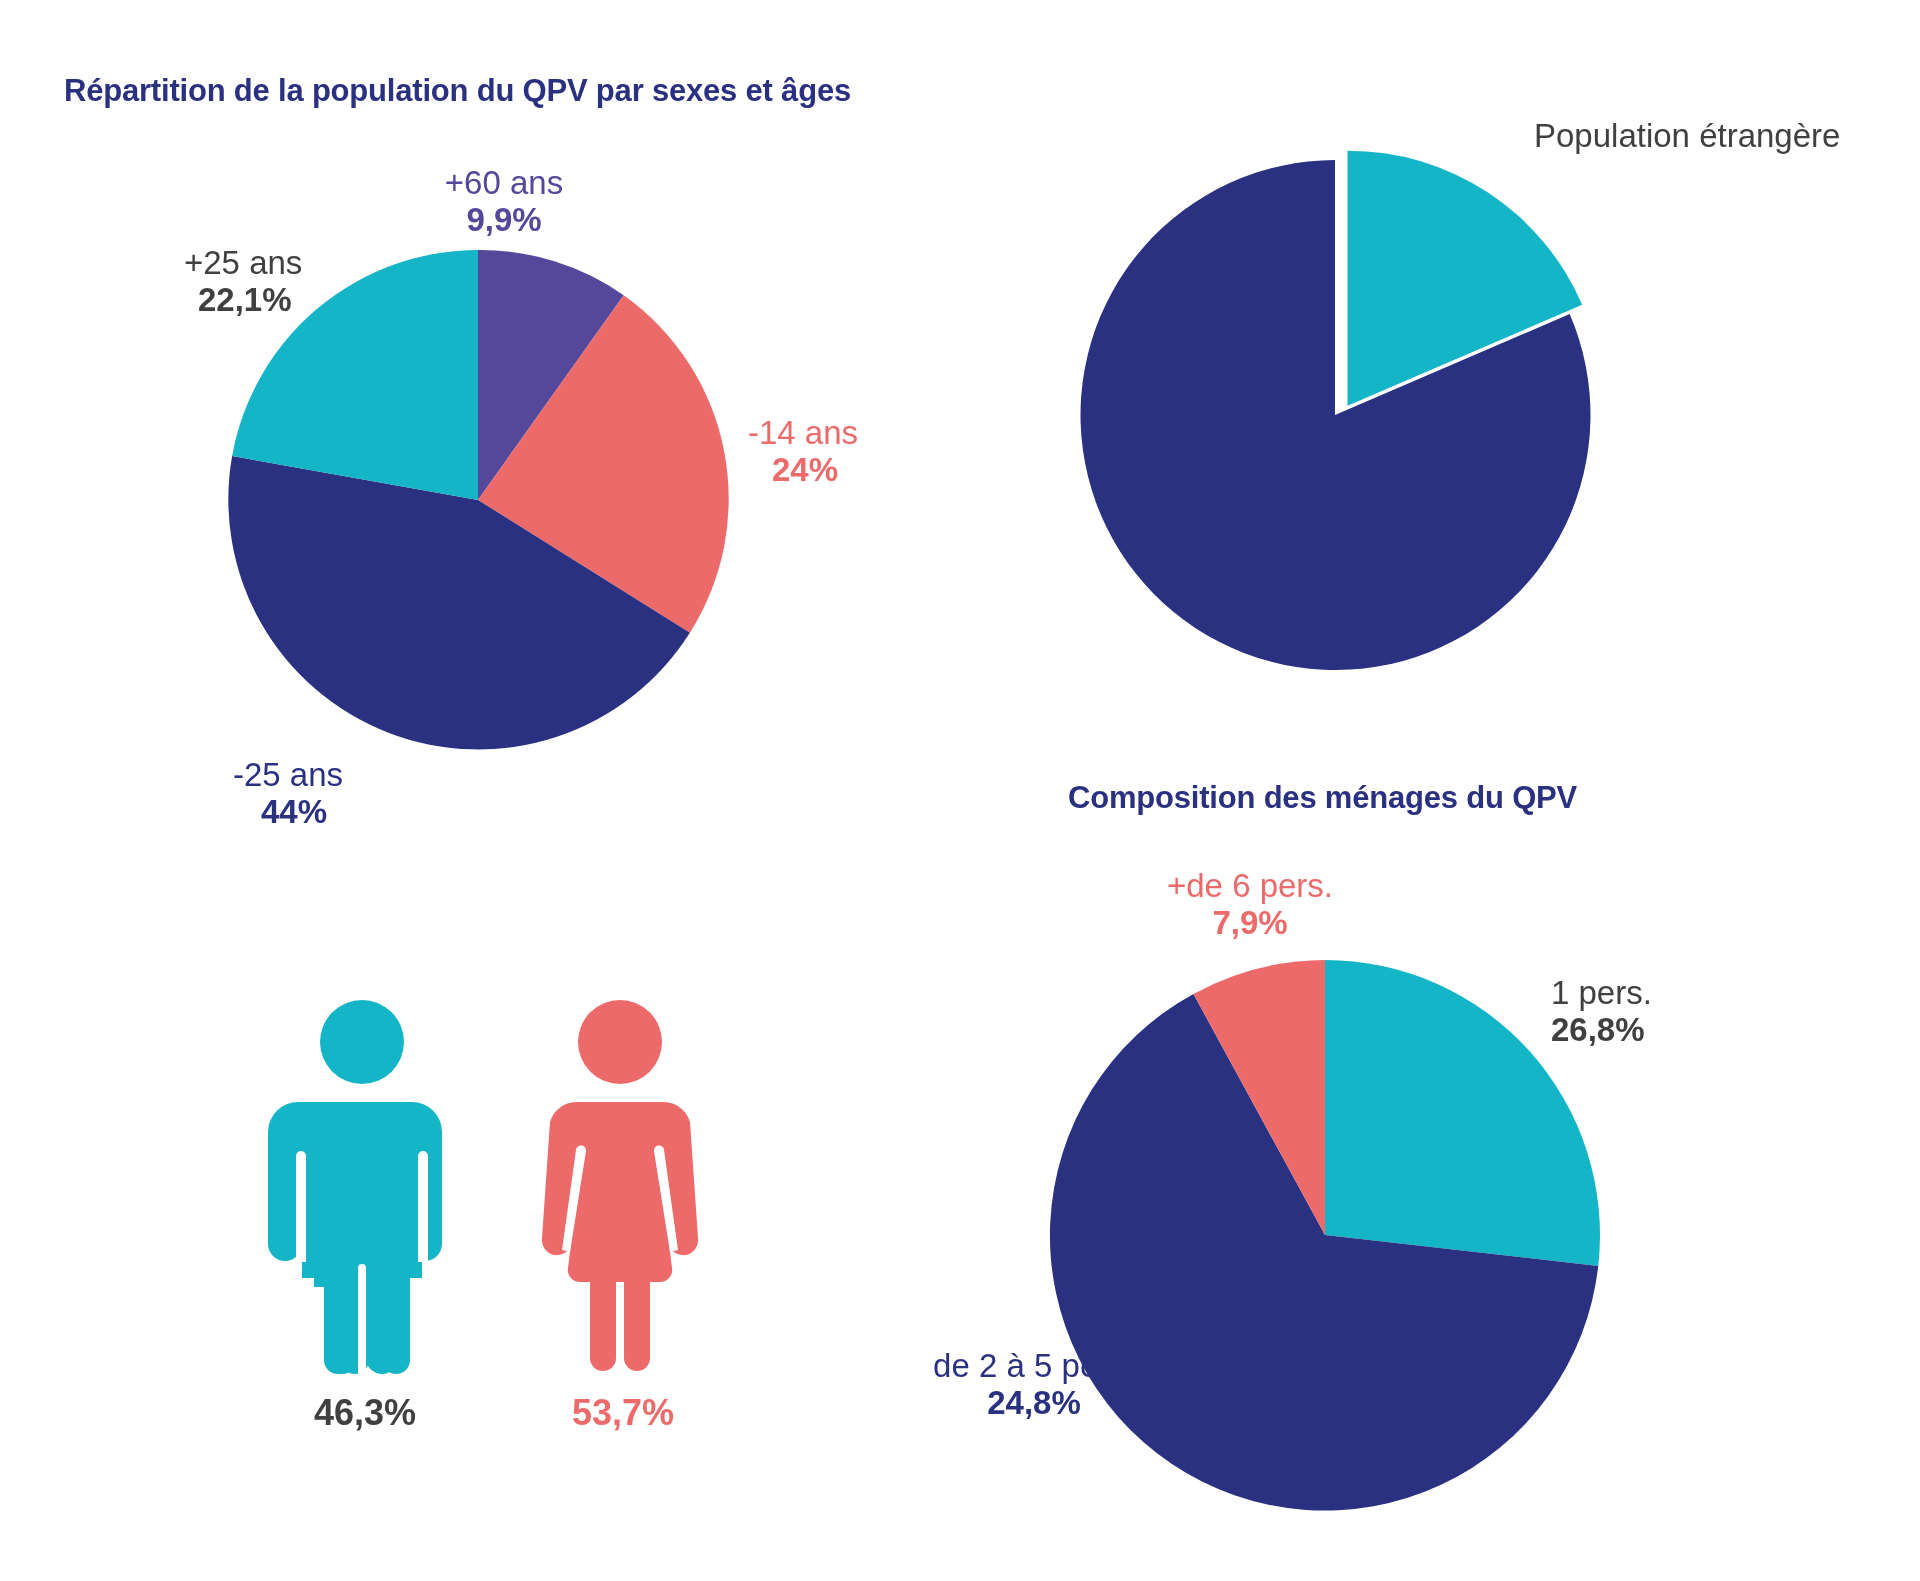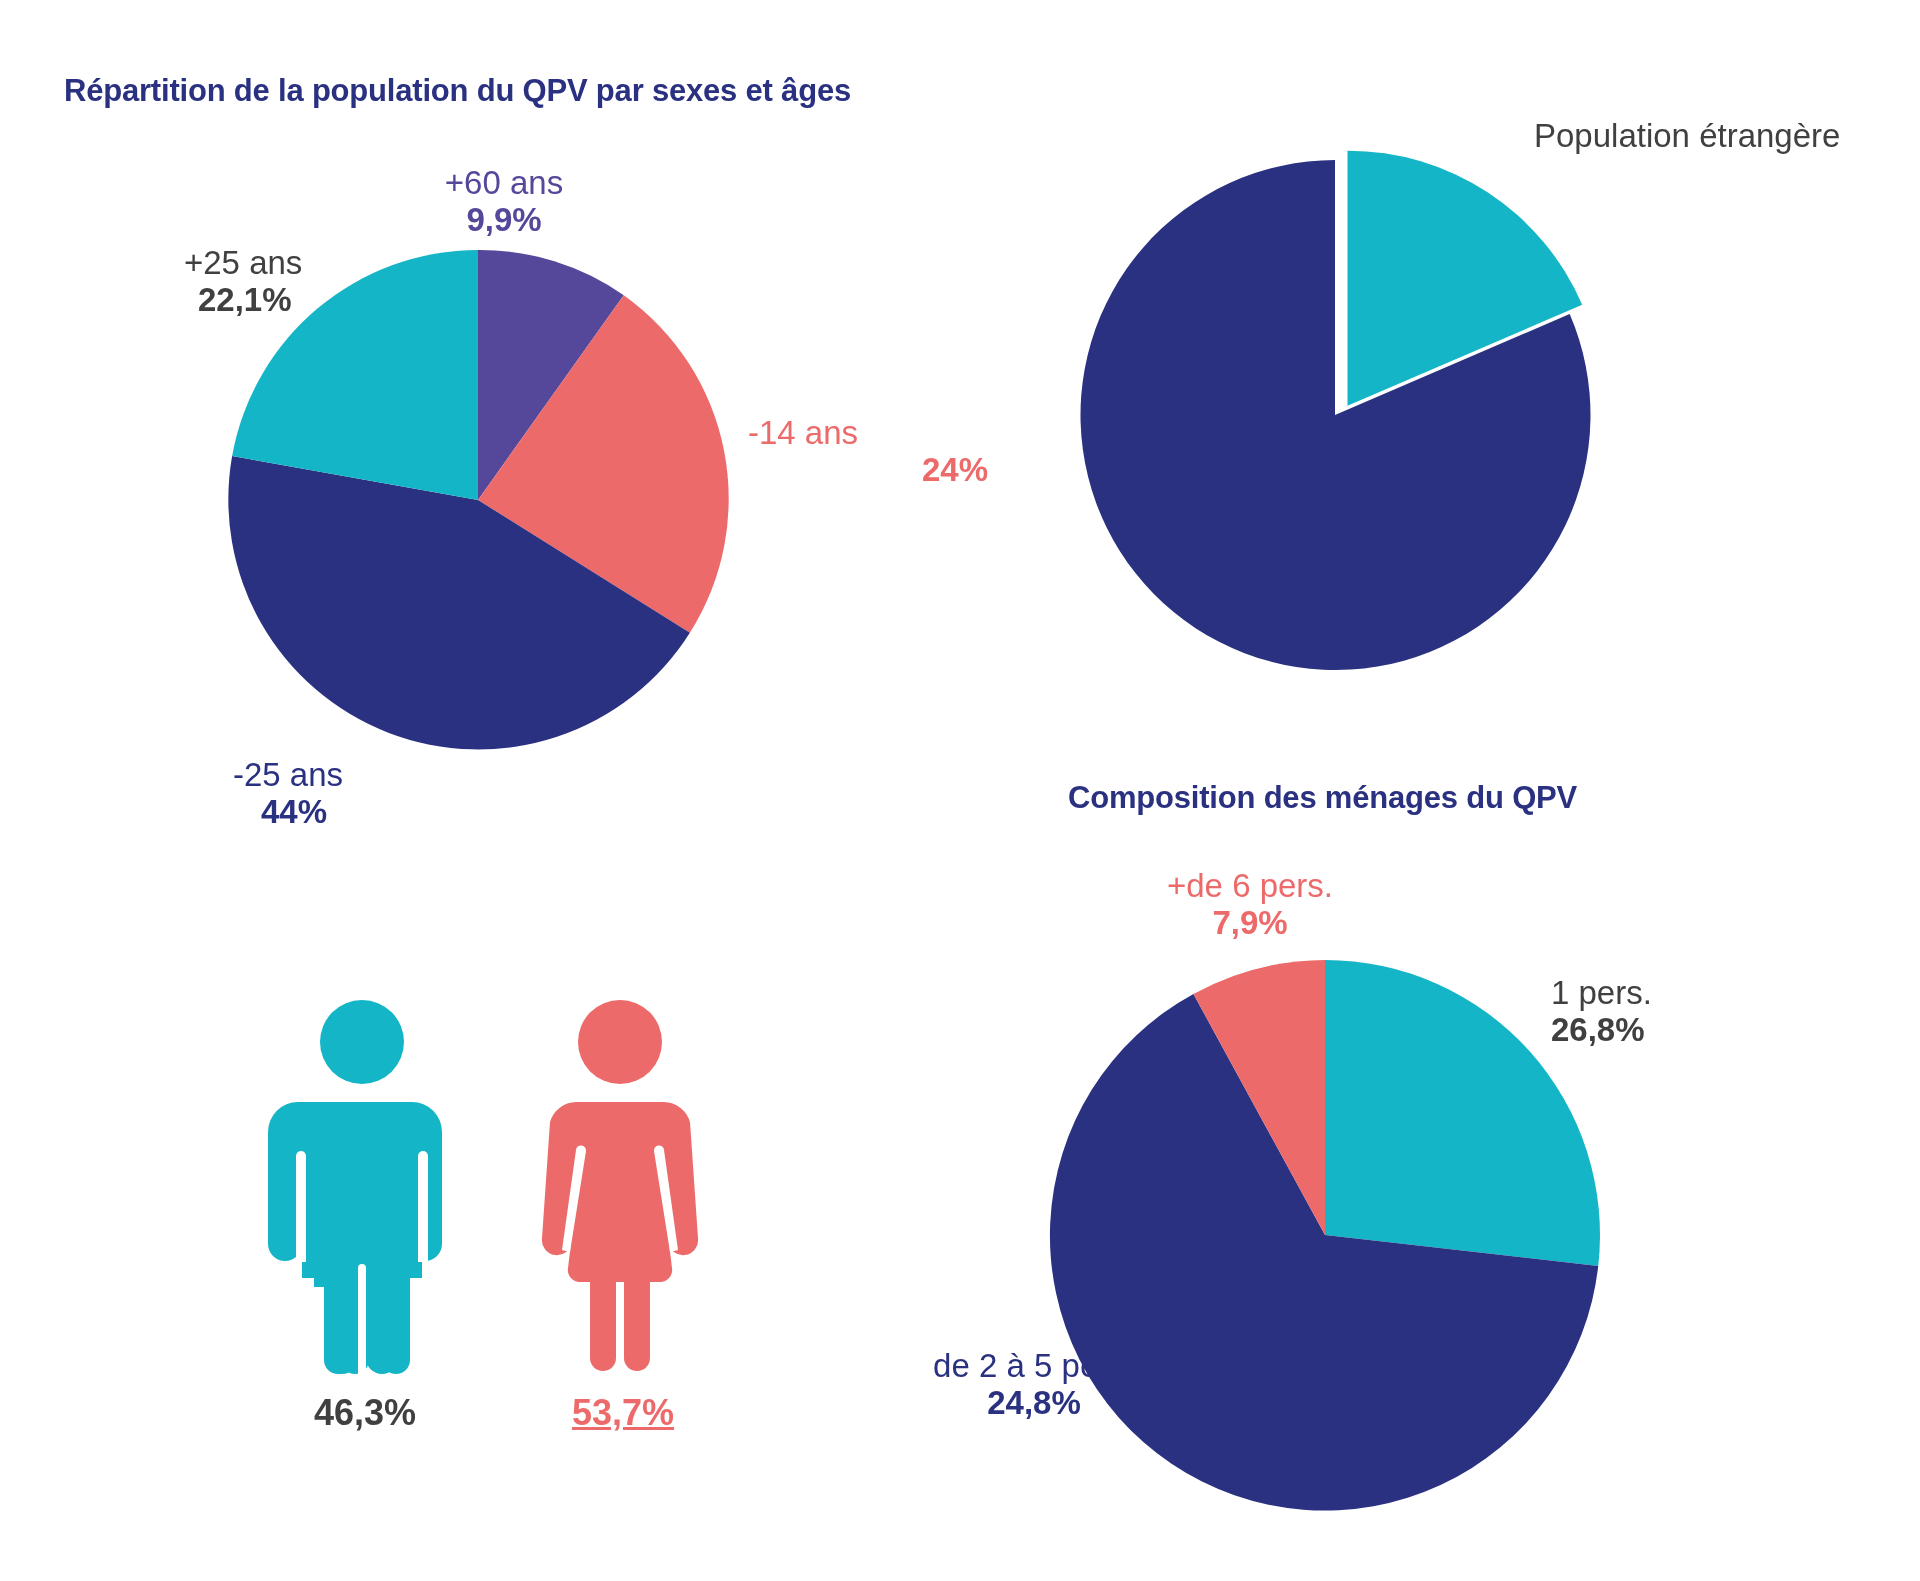--- a/index.html
+++ b/index.html
@@ -79,21 +79,21 @@
   </svg>
 </div>
 
 <div class="abs pie-label align-center c-purple" style="left:404px; top:165px; width:200px;">
   <span class="lbl">+60 ans</span>
   <span class="val">9,9%</span>
 </div>
 
 <div class="abs pie-label align-left c-coral" style="left:748px; top:415px; width:240px;">
   <span class="lbl">-14 ans</span>
-  <span class="val" style="padding-left:24px;text-align:right;">24%</span>
+  <span class="val" style="padding-left:24px;">24%</span>
 </div>
 
 <div class="abs pie-label align-left c-navy" style="left:233px; top:757px; width:260px;">
   <span class="lbl">-25 ans</span>
   <span class="val" style="padding-left:28px;">44%</span>
 </div>
 
 <div class="abs pie-label align-left c-cyan" style="left:184px; top:245px; width:250px;">
   <span class="lbl">+25 ans</span>
   <span class="val" style="padding-left:14px;">22,1%</span>
@@ -219,13 +219,13 @@
 
     <path fill="#FFFFFF" d="M 76 286 A 4 4 0 0 1 84 286 L 84 375 L 76 375 Z"></path>
 
     <path fill="#FFFFFF" d="M 36 150 A 5 5 0 0 1 46 151 L 30 252 L 22 250 Z"></path>
     <path fill="#FFFFFF" d="M 124 150 A 5 5 0 0 0 114 151 L 130 252 L 138 250 Z"></path>
   </svg>
 </div>
 
 <div class="abs gender-pct c-cyan" style="left:280px; top:1392px; width:170px;">46,3%</div>
 
-<div class="abs gender-pct c-coral" style="left:538px; top:1392px; width:170px;text-decoration:underline;">53,7%</div>
+<div class="abs gender-pct c-coral" style="left:538px; top:1392px; width:170px;">53,7%</div>
 
 </body></html>

